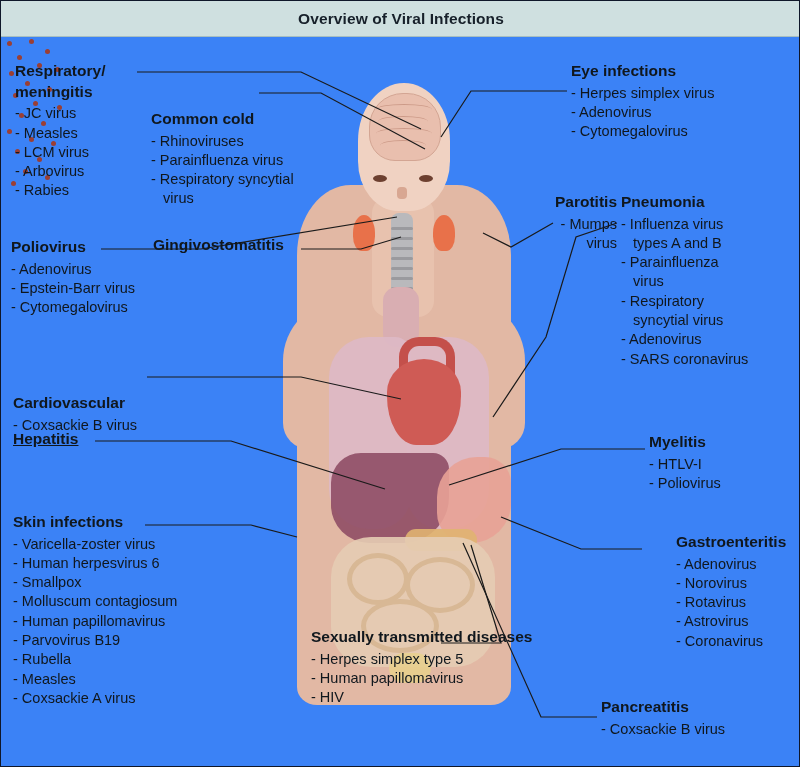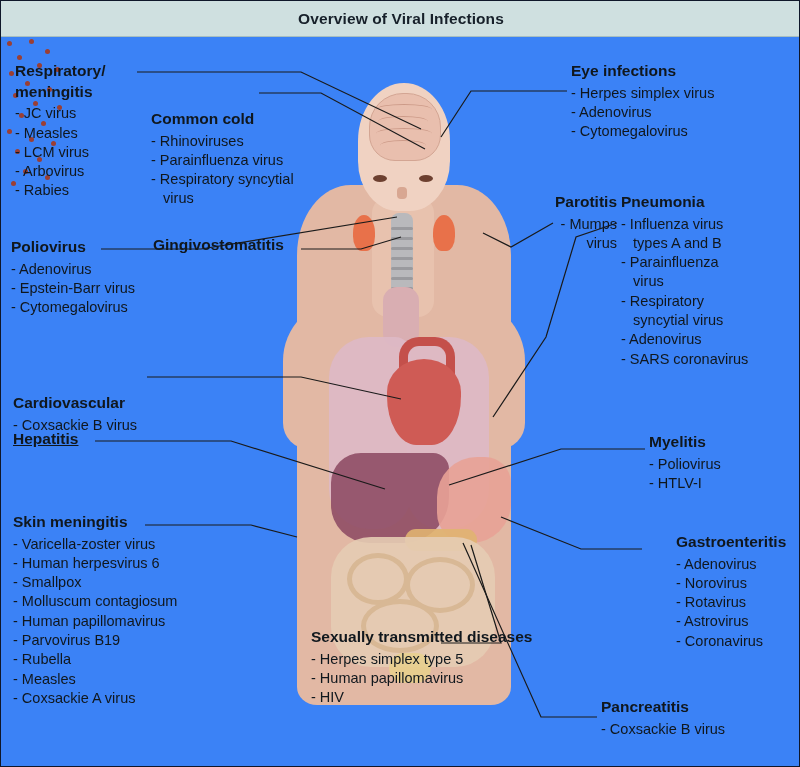--- a/index.html
+++ b/index.html
@@ -471,27 +471,27 @@
       </ul>
     </div>
 
     <div class="label" id="lbl-hepatitis">
       <span class="head">Hepatitis</span>
     </div>
 
     <div class="label" id="lbl-myelitis">
       <span class="head">Myelitis</span>
       <ul>
+        <li>- HTLV-I</li>
         <li>- Poliovirus</li>
-        <li>- HTLV-I</li>
       </ul>
     </div>
 
     <div class="label" id="lbl-skin">
-      <span class="head">Skin meningitis</span>
+      <span class="head">Skin infections</span>
       <ul>
         <li>- Varicella-zoster virus</li>
         <li>- Human herpesvirus 6</li>
         <li>- Smallpox</li>
         <li>- Molluscum contagiosum</li>
         <li>- Human papillomavirus</li>
         <li>- Parvovirus B19</li>
         <li>- Rubella</li>
         <li>- Measles</li>
         <li>- Coxsackie A virus</li>

